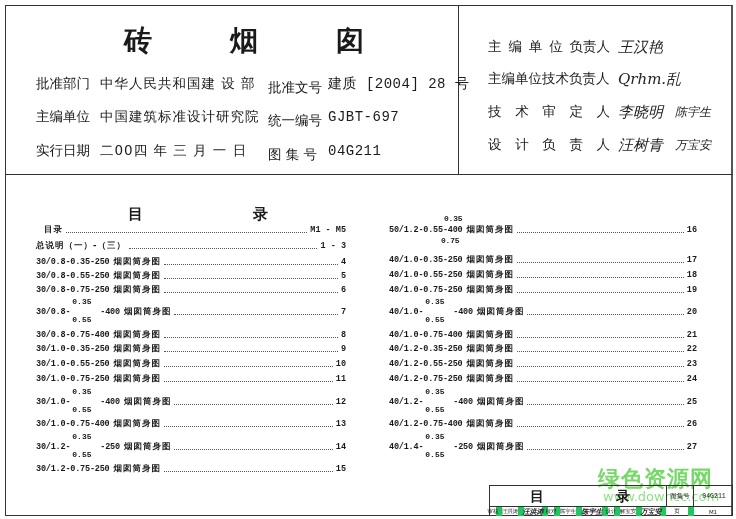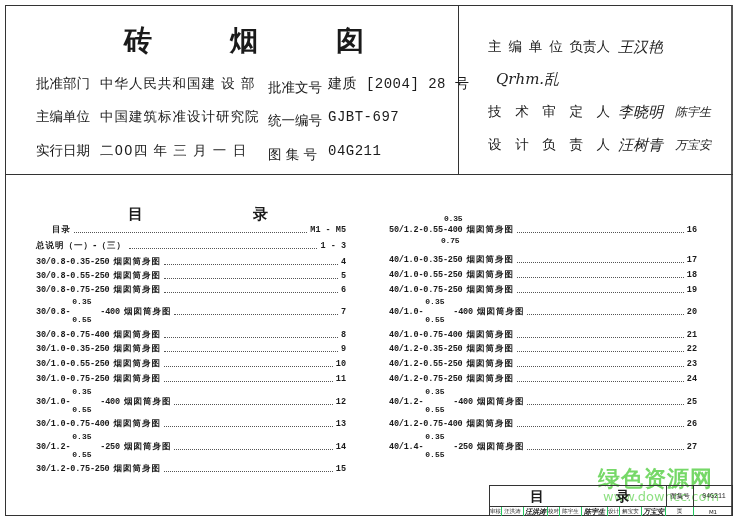--- a/index.html
+++ b/index.html
@@ -38,21 +38,21 @@
   .frac .top { position: absolute; left: 2px; top: -9px; font-size: 8px; font-family: "Liberation Mono", monospace; font-weight: bold; }
   .frac .bot { position: absolute; left: 2px; top: 9px; font-size: 8px; font-family: "Liberation Mono", monospace; font-weight: bold; text-align: right; }
 
   
   .tb { position: absolute; left: 489px; top: 485px; width: 244px; height: 31px; border: 1px solid #333; font-size: 6.5px; }
   .tb .row1 { position: absolute; left: 0; top: 0; width: 100%; height: 21px; border-bottom: 1px solid #333; }
   .tb .title { position: absolute; left: 40px; top: 2px; width: 100px; display: flex; justify-content: space-between; font-size: 14px; font-weight: bold; }
   .tb .c-label { position: absolute; left: 176px; top: 0; width: 28px; height: 21px; border-left: 1px solid #333; border-right: 1px solid #333; display: flex; align-items: center; justify-content: center; }
   .tb .c-val { position: absolute; left: 204px; top: 0; width: 40px; height: 21px; display: flex; align-items: center; justify-content: center; font-family: "Liberation Mono", monospace; }
   .tb .row2 { position: absolute; left: 0; top: 21px; width: 100%; height: 9px; display: flex; }
-  .tb .row2 .cell { border-right: 1px solid #22c55e; height: 9px; display: flex; align-items: center; justify-content: center; white-space: nowrap; font-size: 5.5px; }
+  .tb .row2 .cell { border-right: 6px solid #22c55e; height: 9px; display: flex; align-items: center; justify-content: center; white-space: nowrap; font-size: 5.5px; }
   .tb .row2 .sigc { font-family: "DejaVu Serif", serif; font-style: italic; font-weight: bold; font-size: 7px; }
 
   
   .wm1 { position: absolute; left: 598px; top: 464px; font-size: 22px; font-weight: bold; color: #5fd24e; opacity: 0.85; letter-spacing: 1px; white-space: nowrap; }
   .wm2 { position: absolute; left: 603px; top: 489px; font-size: 13px; color: #72d864; opacity: 0.8; white-space: nowrap; }
 </style>
 </head>
 <body>
 
 <div class="frame"></div>
@@ -88,20 +88,21 @@
   <span class="label">
     <span>主</span>
     <span>编</span>
     <span>单</span>
     <span>位</span>
     <span>负责人</span>
   </span>
   <span class="sign">王汉艳</span>
 </div>
 <div class="sig-row" style="top:68px;">
+  <span class="label">主编单位技术负责人</span>
   <span class="sign">Qrhm.乱</span>
 </div>
 <div class="sig-row" style="top:101px;">
   <span class="label">
     <span>技</span>
     <span>术</span>
     <span>审</span>
     <span>定</span>
     <span>人</span>
   </span>
@@ -120,21 +121,21 @@
   <span class="sign2">万宝安</span>
 </div>
 
 <div class="toc-heading">
   <span>目</span>
   <span>录</span>
 </div>
 
 <div>
   <div class="toc-item" style="left:36px; width:310px; top:224px;">
-    <span class="cn" style="margin-left:16px">目录</span>
+    <span class="cn" style="margin-left:8px">目录</span>
     <span class="dots"></span>
     <span class="page">M1 - M5</span>
   </div>
   <div class="toc-item" style="left:36px; width:310px; top:240px;">
     <span class="cn" style="margin-left:0">总说明（一）-（三）</span>
     <span class="dots"></span>
     <span class="page">1 - 3</span>
   </div>
   <div class="toc-item" style="left:36px; width:310px; top:256px;">
     <span class="code">30/0.8-0.35-250</span>

